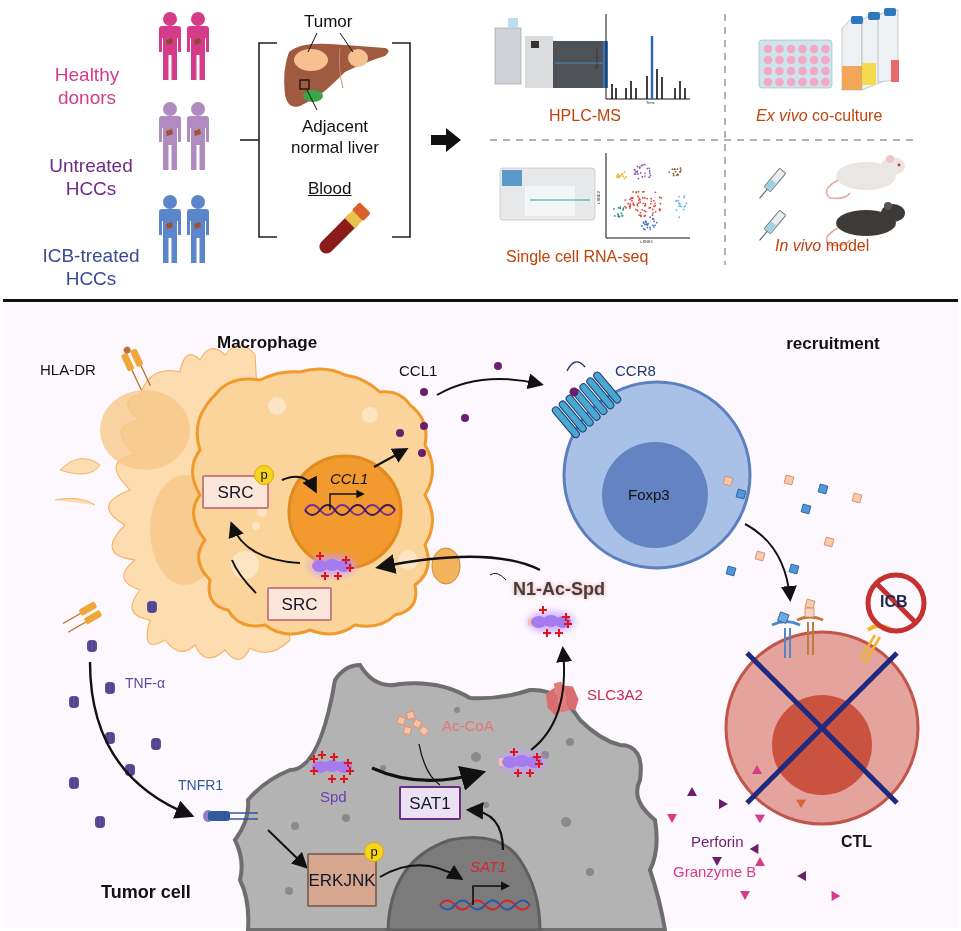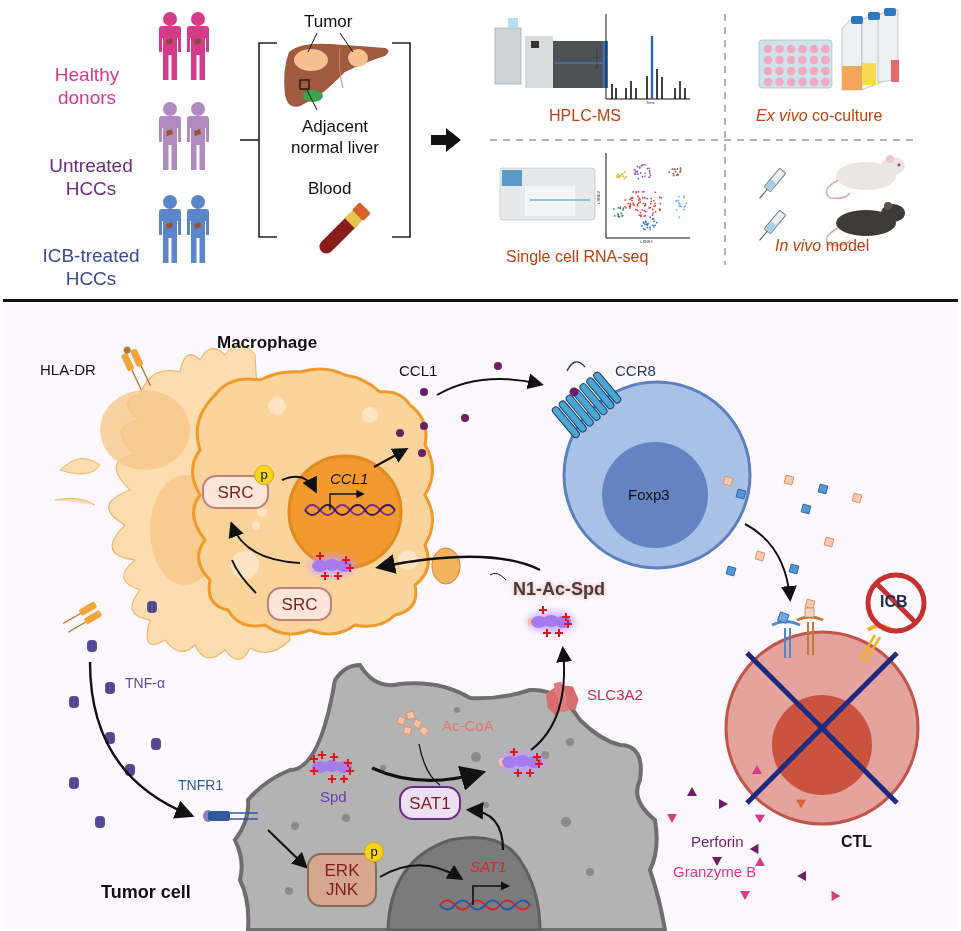--- a/index.html
+++ b/index.html
@@ -4,21 +4,21 @@
 <style>
   html, body { margin:0; padding:0; background:#ffffff; }
   body { width:961px; height:931px; position:relative; overflow:hidden; font-family:"Liberation Sans", sans-serif; }
   .abs { position:absolute; }
   .txt { position:absolute; white-space:nowrap; font-family:"Liberation Sans", sans-serif; }
   .grp-label { font-size:19px; text-align:center; line-height:23px;margin-top:30px; }
   .method { font-size:16px; color:#c2410c; }
   .bold { font-weight:bold; }
   .bottom-panel { position:absolute; left:3px; top:303px; width:955px; height:625px; background:#fdf8fd; }
   .divider { position:absolute; left:3px; top:299px; width:955px; height:3px; background:#111; }
-  .box { position:absolute; border-radius:14px; display:flex; align-items:center; justify-content:center; font-size:17px; color:#7f1d1d; text-align:center; line-height:19px; }
+  .box { position:absolute; border-radius:2px; display:flex; align-items:center; justify-content:center; font-size:17px; color:#0f172a; text-align:center; line-height:19px; }
   svg { position:absolute; left:0; top:0; }
 </style>
 </head>
 <body>
 
 <div>
 
   <div class="txt grp-label" style="left:32px;top:33px;width:110px;color:#d63b8a;">
     <div>Healthy</div>
     <div>donors</div>
@@ -371,21 +371,21 @@
       <circle cx="888" cy="206" r="4" fill="#5a5350"></circle>
       <path d="M838,228 Q820,238 830,245 Q845,247 850,240" stroke="#e8a6a0" stroke-width="1.5" fill="none"></path>
     </g>
   </svg>
 
   <div class="txt" style="left:304px;top:12px;font-size:17px;color:#111;">Tumor</div>
   <div class="txt" style="left:280px;top:116px;width:110px;font-size:17px;color:#111;text-align:center;line-height:21px;">
     <div>Adjacent</div>
     <div>normal liver</div>
   </div>
-  <div class="txt" style="left:308px;top:179px;font-size:17px;color:#111;">Blood</div>
+  <div class="txt" style="left:308px;top:179px;font-size:17px;color:#111;text-decoration:underline;">Blood</div>
 
   <div class="txt method" style="left:549px;top:107px;">HPLC-MS</div>
   <div class="txt method" style="left:756px;top:107px;">
     <i>Ex vivo</i><span> co-culture</span>
   </div>
   <div class="txt method" style="left:506px;top:248px;">Single cell RNA-seq</div>
   <div class="txt method" style="left:775px;top:237px;">
     <i>In vivo</i><span> model</span>
   </div>
   <div class="txt" style="left:646px;top:100px;font-size:4px;color:#333;">Time</div>
@@ -656,20 +656,21 @@
       <path d="M797,880 L807,880 L802,871 Z" fill="#6b1f6b" transform="rotate(-90 802 876)"></path>
       <path d="M740,899 L750,899 L745,890 Z" fill="#d63b8a" transform="rotate(180 745 895)"></path>
       <path d="M829,899 L839,899 L834,890 Z" fill="#d63b8a" transform="rotate(-30 834 895)"></path>
       <path d="M752,774 L762,774 L757,765 Z" fill="#d63b8a" transform="rotate(0 757 770)"></path>
       <path d="M797,806 L807,806 L802,797 Z" fill="#d9643c" transform="rotate(60 802 802)"></path>
     </g>
 </svg>
 
 <div class="txt bold" style="left:217px;top:333px;font-size:17px;color:#111;">Macrophage</div>
 <div class="txt bold" style="left:723px;top:333px;width:220px;font-size:17px;color:#111;text-align:center;line-height:22px;">
+  <div>recruitment</div>
 </div>
 <div class="txt bold" style="left:101px;top:856px;font-size:18px;color:#111;margin-top:26px;">Tumor cell</div>
 <div class="txt bold" style="left:841px;top:833px;font-size:16px;color:#111;">CTL</div>
 
 <div class="txt" style="left:40px;top:361px;font-size:15px;color:#111;">HLA-DR</div>
 <div class="txt" style="left:399px;top:362px;font-size:15px;color:#111;">CCL1</div>
 <div class="txt" style="left:330px;top:470px;font-size:15px;color:#111;font-style:italic;">CCL1</div>
 <div class="txt" style="left:615px;top:362px;font-size:15px;color:#1e3a6e;">CCR8</div>
 <div class="txt" style="left:628px;top:486px;font-size:15px;color:#111;">Foxp3</div>
 
@@ -688,21 +689,21 @@
 <div class="txt" style="left:178px;top:777px;font-size:14px;color:#2f5a9e;">TNFR1</div>
 <div class="txt" style="left:442px;top:717px;font-size:15px;color:#e07a6e;">Ac-CoA</div>
 <div class="txt" style="left:587px;top:686px;font-size:15px;color:#c0304a;">SLC3A2</div>
 <div class="txt" style="left:320px;top:788px;font-size:15px;color:#6b3fb0;">Spd</div>
 
 <div class="box" style="left:399px;top:786px;width:58px;height:30px;background:#ece0f3;border:2px solid #6b2b86;">
   <span>SAT1</span>
 </div>
 <div class="txt" style="left:470px;top:858px;font-size:15px;color:#d7262e;font-style:italic;">SAT1</div>
 
-<div class="box" style="left:307px;top:853px;width:66px;height:50px;background:#d6a78e;border:2px solid #8a6a55;flex-direction:column;">
+<div class="box" style="left:307px;top:853px;width:66px;height:50px;background:#d6a78e;border:2px solid #8a6a55;">
   <span>ERK</span>
   <span>JNK</span>
 </div>
 <div class="abs" style="left:364px;top:842px;width:18px;height:18px;border-radius:50%;background:#f6d41b;border:1.5px solid #e0a600;font-size:13px;text-align:center;line-height:17px;color:#111;font-family:'Liberation Sans',sans-serif;">
   <span>p</span>
 </div>
 
 <div class="txt bold" style="left:880px;top:593px;font-size:16px;color:#1d2a50;">ICB</div>
 <div class="txt" style="left:691px;top:833px;font-size:15px;color:#6b1f6b;">Perforin</div>
 <div class="txt" style="left:673px;top:863px;font-size:15px;color:#d63b8a;">Granzyme B</div>

